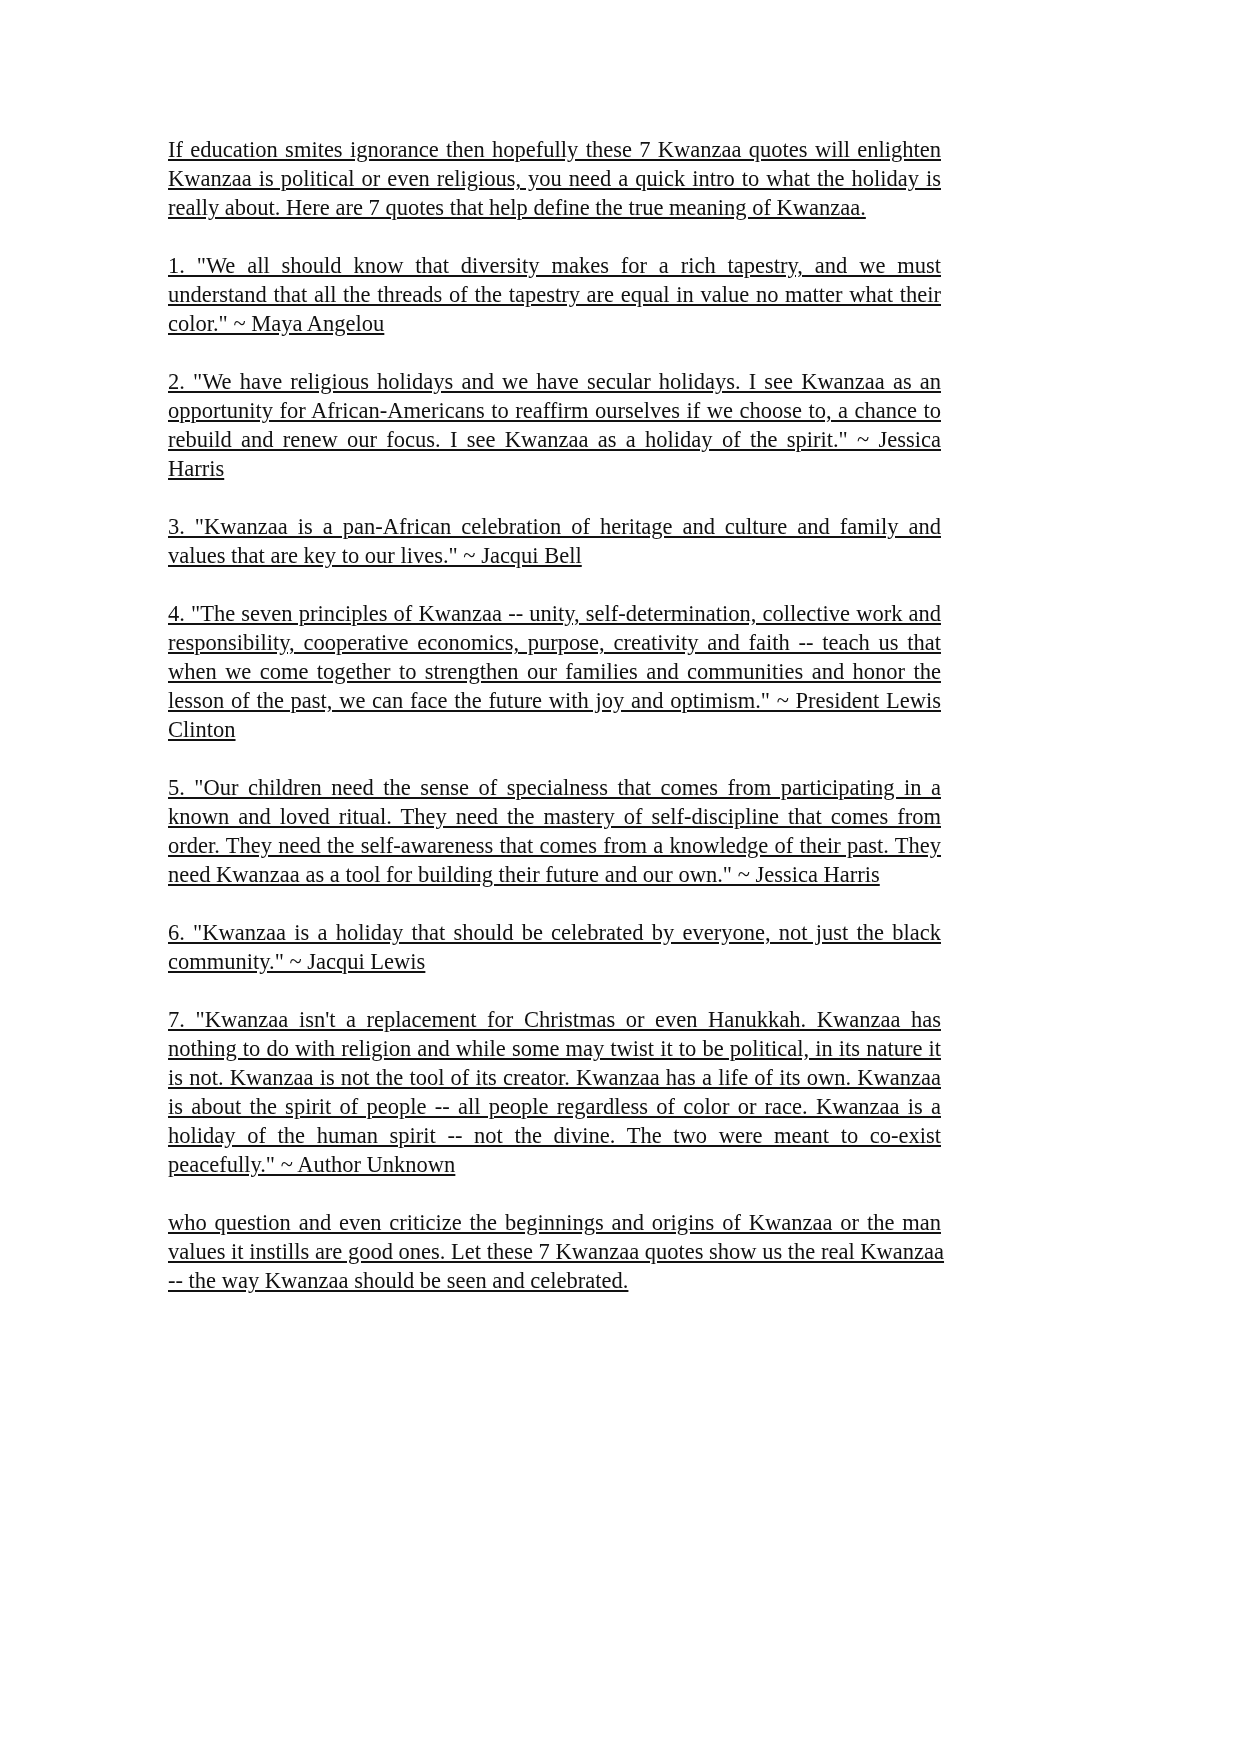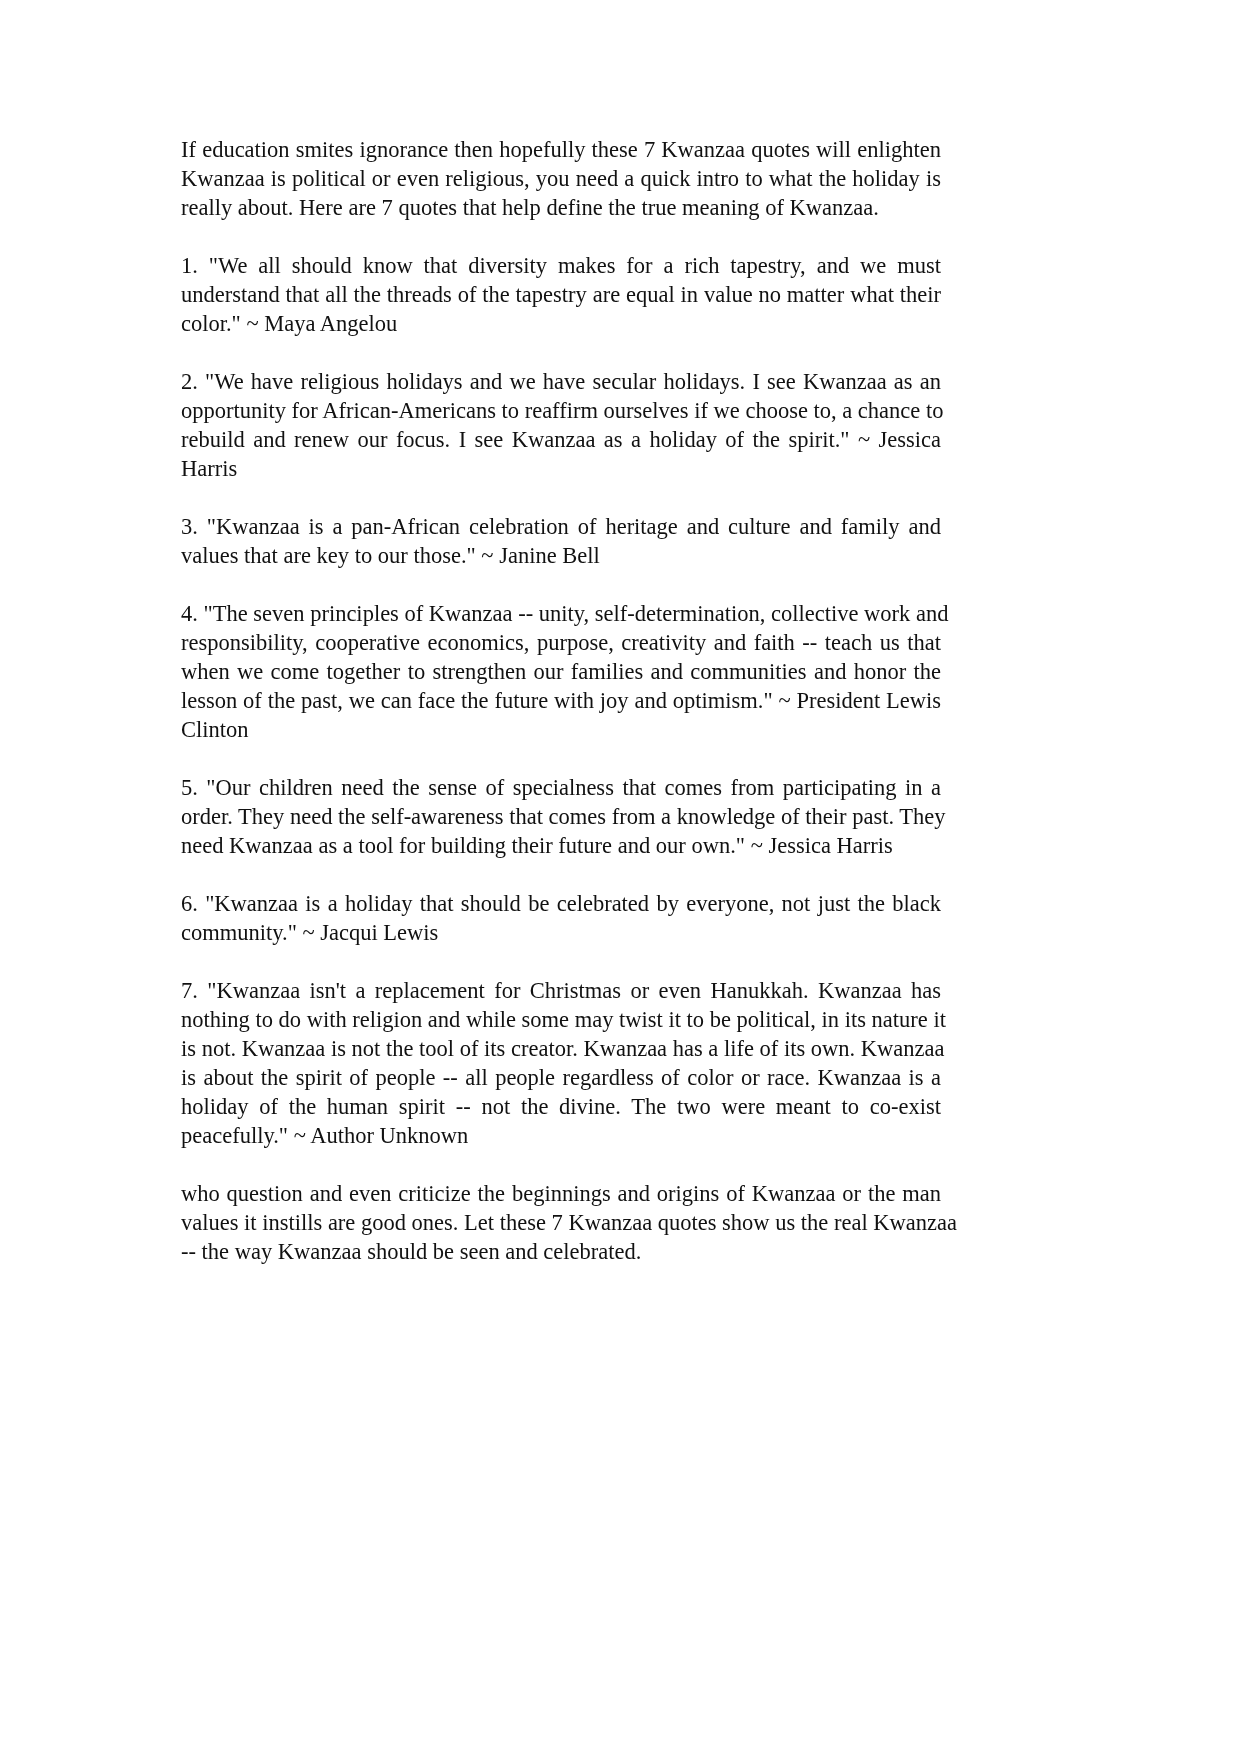--- a/index.html
+++ b/index.html
@@ -7,21 +7,21 @@
   .page {
     position: absolute;
     left: 168px;
     top: 135px;
     width: 773px;
     font-family: "Liberation Serif", "DejaVu Serif", serif;
     font-size: 22.5px;
     color: #111111;
     line-height: 29px;
   }
-  .para { margin: 0 0 29px 13px; }
+  .para { margin: 0 0 29px 0; text-decoration: underline; }
   .line {
     display: block;
     text-align: justify;
     text-align-last: justify;
     white-space: nowrap;
     height: 29px;
   }
   .line.last { text-align-last: left; }
 </style>
 </head>
@@ -39,31 +39,32 @@
       <span class="line last">color." ~ Maya Angelou</span>
     </div>
     <div class="para">
       <span class="line">2. "We have religious holidays and we have secular holidays. I see Kwanzaa as an</span>
       <span class="line">opportunity for African-Americans to reaffirm ourselves if we choose to, a chance to</span>
       <span class="line">rebuild and renew our focus. I see Kwanzaa as a holiday of the spirit." ~ Jessica</span>
       <span class="line last">Harris</span>
     </div>
     <div class="para">
       <span class="line">3. "Kwanzaa is a pan-African celebration of heritage and culture and family and</span>
-      <span class="line last">values that are key to our those." ~ Janine Bell</span>
+      <span class="line last">values that are key to our lives." ~ Jacqui Bell</span>
     </div>
     <div class="para">
       <span class="line">4. "The seven principles of Kwanzaa -- unity, self-determination, collective work and</span>
       <span class="line">responsibility, cooperative economics, purpose, creativity and faith -- teach us that</span>
       <span class="line">when we come together to strengthen our families and communities and honor the</span>
       <span class="line">lesson of the past, we can face the future with joy and optimism." ~ President Lewis</span>
       <span class="line last">Clinton</span>
     </div>
     <div class="para">
       <span class="line">5. "Our children need the sense of specialness that comes from participating in a</span>
+      <span class="line">known and loved ritual. They need the mastery of self-discipline that comes from</span>
       <span class="line">order. They need the self-awareness that comes from a knowledge of their past. They</span>
       <span class="line last">need Kwanzaa as a tool for building their future and our own." ~ Jessica Harris</span>
     </div>
     <div class="para">
       <span class="line">6. "Kwanzaa is a holiday that should be celebrated by everyone, not just the black</span>
       <span class="line last">community." ~ Jacqui Lewis</span>
     </div>
     <div class="para">
       <span class="line">7. "Kwanzaa isn't a replacement for Christmas or even Hanukkah. Kwanzaa has</span>
       <span class="line">nothing to do with religion and while some may twist it to be political, in its nature it</span>

